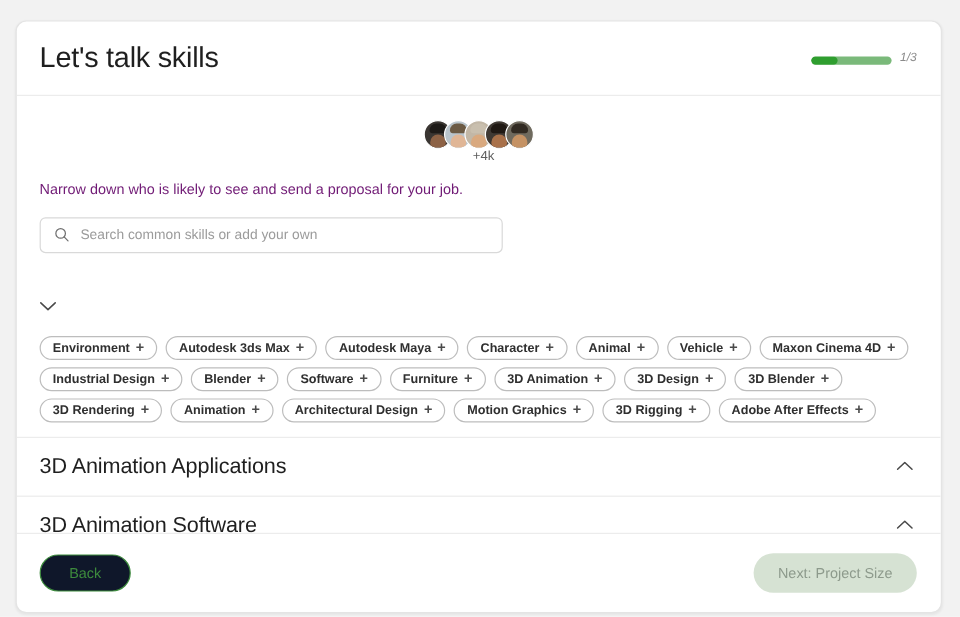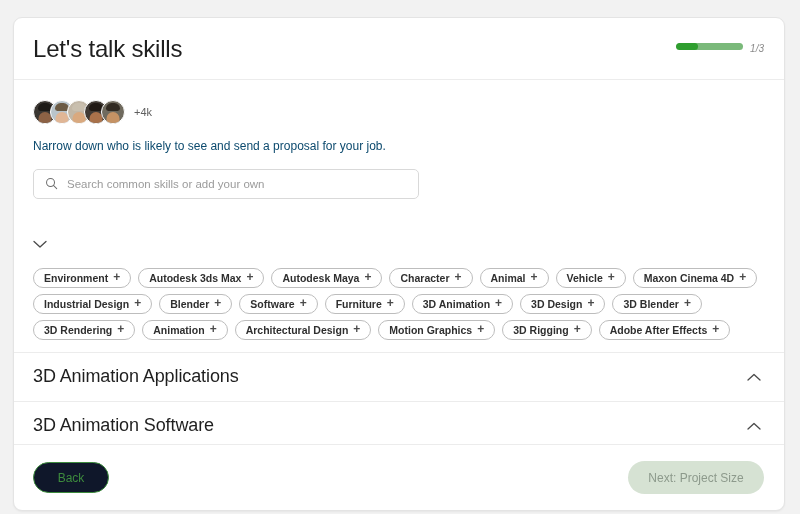--- a/index.html
+++ b/index.html
@@ -44,21 +44,21 @@
   }
   .page-title {
     font-size: 24px;
     font-weight: 400;
     color: #1f1f1f;
     letter-spacing: -0.2px;
     line-height: 1;
   }
   .progress-wrap {
     display: flex;
-    align-items: flex-start;
+    align-items: flex-end;
     gap: 7px;
     font-style: italic;
   }
   .progress-track {
     width: 67px;
     height: 7px;
     border-radius: 4px;
     background: #7ab97a;
     overflow: hidden;
   }
@@ -78,20 +78,21 @@
     flex: 1;
     overflow: hidden;
   }
 
   .intro {
     padding: 20px 20px 0 19px;
   }
   .avatars {
     display: flex;
     align-items: center;
+    flex-direction: column;
   }
   .avatar-stack {
     display: flex;
     align-items: center;
   }
   .avatar {
     width: 24px;
     height: 24px;
     border-radius: 50%;
     border: 1.5px solid #ffffff;
@@ -121,21 +122,21 @@
     transform: translateX(-50%);
   }
   .avatar-more {
     font-size: 11px;
     color: #5e5e5e;
     margin-left: 9px;
   }
   .intro-text {
     margin-top: 14px;
     font-size: 12px;
-    color: #0c4a6e;
+    color: #701a75;
     line-height: 1.4;
   }
 
   .search-row {
     padding: 14px 20px 0 19px;
   }
   .search-box {
     width: 386px;
     height: 30px;
     border: 1px solid #d9d9d9;

